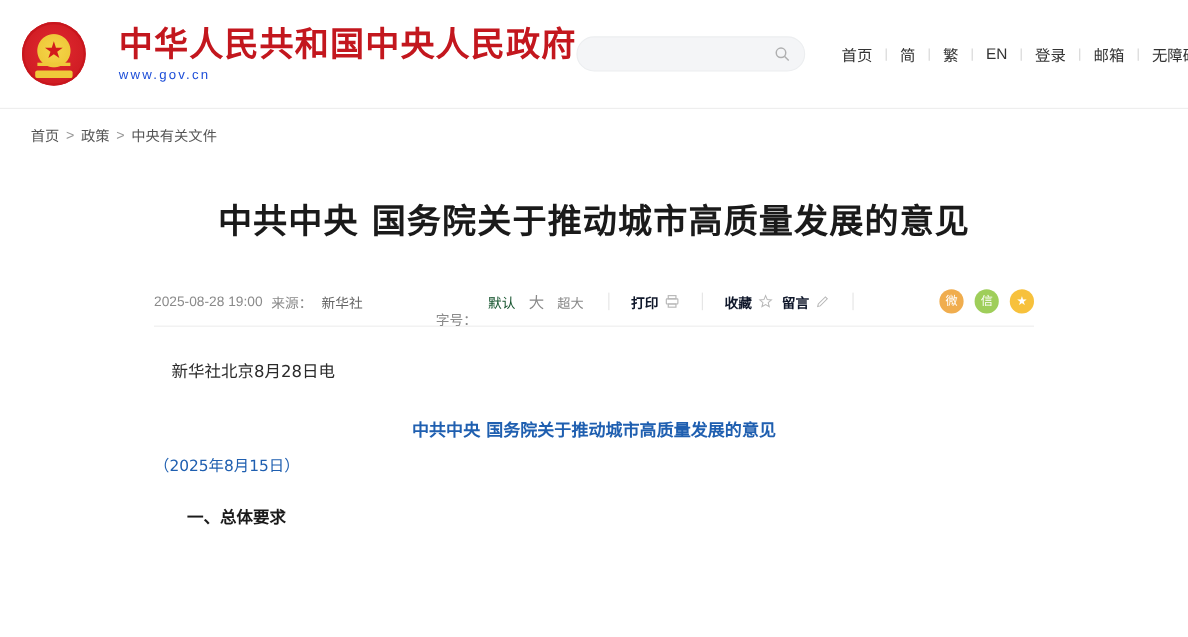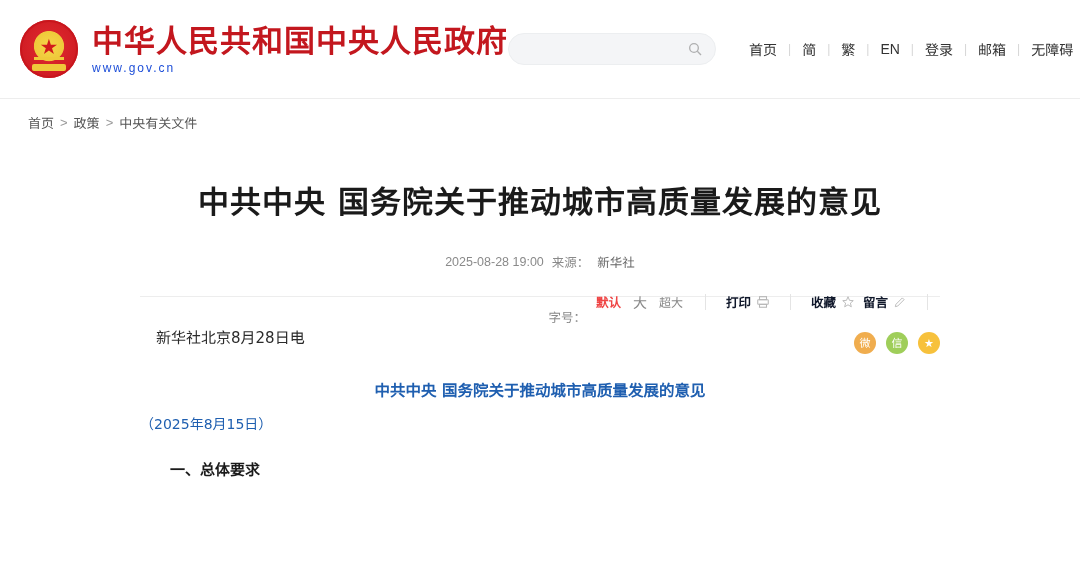--- a/index.html
+++ b/index.html
@@ -22,21 +22,21 @@
     height: 98px;
     box-sizing: border-box;
     display: flex;
     align-items: center;
     padding: 0 26px 0 20px;
     background: #fff;
   }
   .brand {
     display: flex;
     align-items: center;
-    gap: 14px;
+    gap: 30px;
     flex: 0 0 auto;
   }
   .emblem {
     width: 58px;
     height: 58px;
     border-radius: 50%;
     background: radial-gradient(circle at 50% 45%, #f5d54a 0%, #efc93a 34%, #d8232a 36%, #c8161d 100%);
     position: relative;
     box-shadow: inset 0 0 0 2px #c8161d;
     flex: 0 0 auto;
@@ -166,33 +166,32 @@
   }
   .meta-bar {
     margin-top: 28px;
     height: 44px;
     border-bottom: 1px solid #ededed;
     display: flex;
     align-items: center;
     font-size: 12.5px;
     color: #8a8a8a;
     gap: 6px;
-    flex-direction: column;
   }
   .meta-left { display: flex; align-items: center; gap: 8px; }
   .meta-source-name { color: #666; }
   .meta-center {
     margin-left: auto;
     display: flex;
     align-items: center;
     gap: 8px;
   }
   .fontsize-label { color: #8a8a8a; margin-top: 30px; }
   .fs-opt { color: #8a8a8a; cursor: pointer; padding: 0 2px; }
-  .fs-opt.active { color: #ef4444; font-weight: bold; }
+  .fs-opt.active { color: #14532d; }
   .fs-big { font-size: 14px; }
   .fs-huge { font-size: 12px; }
   .vline {
     width: 1px;
     height: 16px;
     background: #e4e4e4;
     margin: 0 12px;
   }
   .meta-action {
     display: inline-flex;

